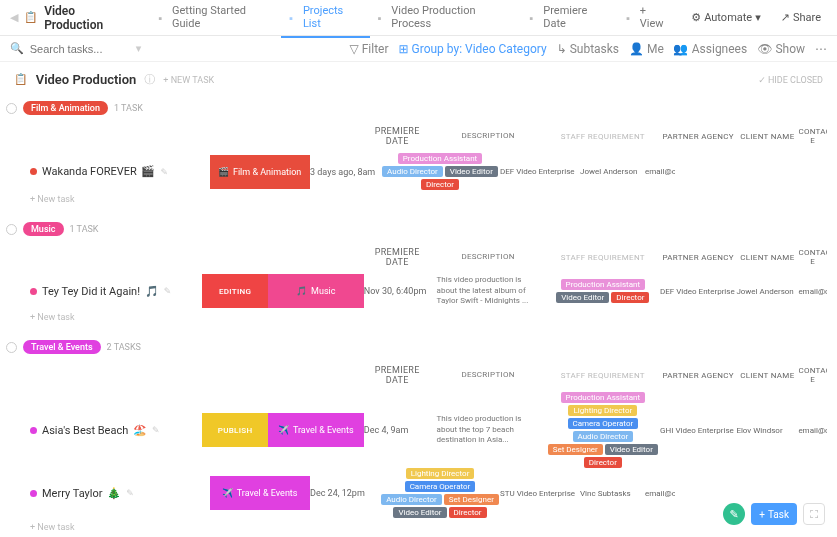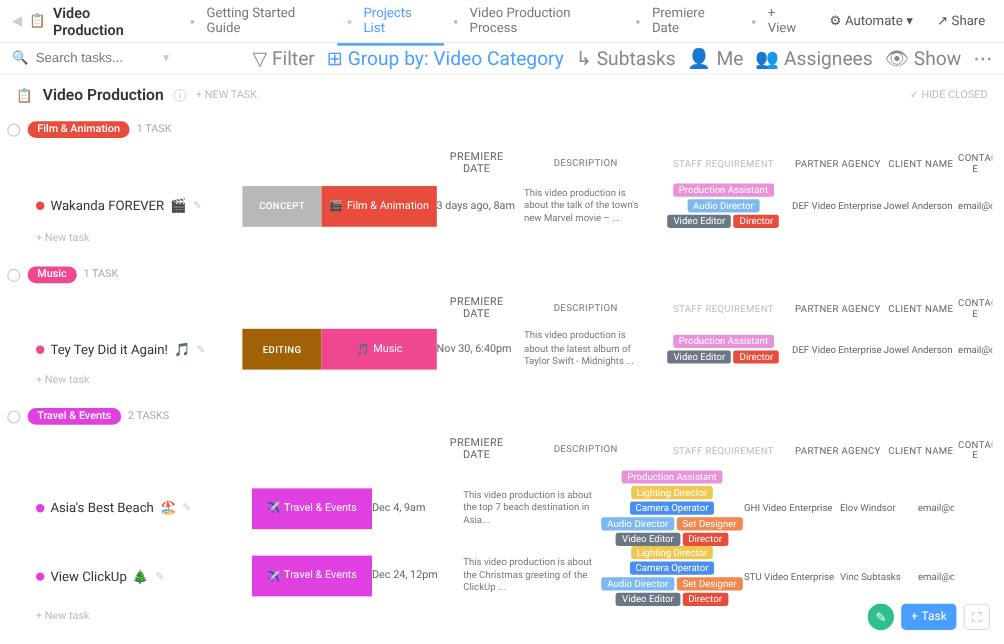--- a/index.html
+++ b/index.html
@@ -7,21 +7,21 @@
 .topbar{display:flex;align-items:center;height:36px;border-bottom:1px solid #e8e8e8;padding:0 10px;gap:6px}
 .tb-left{display:flex;align-items:center;gap:6px;flex:1}
 .tb-title{font-weight:600;font-size:12px;color:#333}
 .tab{display:flex;align-items:center;gap:4px;padding:6px 8px;color:#777;font-size:11px;cursor:pointer;border-bottom:2px solid transparent}
 .tab.active{color:#4a9eff;border-bottom-color:#4a9eff}
 .tab .ico{width:10px;height:10px;opacity:.5}
 .tb-right{display:flex;align-items:center;gap:8px;color:#777}
 .btn-small{display:flex;align-items:center;gap:3px;padding:3px 6px;font-size:11px;color:#555;cursor:pointer}
 .searchbar{display:flex;align-items:center;height:26px;border-bottom:1px solid #f0f0f0;padding:0 10px;gap:6px}
 .search-input{border:none;outline:none;font-size:11px;color:#999;width:100px}
-.sb-right{margin-left:auto;display:flex;align-items:flex-start;gap:10px;color:#888;font-size:16px}
+.sb-right{margin-left:auto;display:flex;align-items:flex-start;gap:10px;color:#888;font-size:12px}
 .sb-item{cursor:pointer}
 .sb-item.blue{color:#4a9eff}
 .header{display:flex;align-items:center;padding:10px 14px;gap:8px}
 .hdr-title{font-weight:600;font-size:13px}
 .hdr-new{color:#bbb;font-size:9px;cursor:pointer}
 .hdr-hide{margin-left:auto;color:#bbb;font-size:9px;cursor:pointer}
 .group{margin-bottom:10px}
 .g-head{display:flex;align-items:center;padding:4px 10px;gap:6px;font-size:9px;color:#999}
 .g-badge{display:inline-block;padding:2px 8px;border-radius:9px;color:#fff;font-size:9px;font-weight:500}
 .g-count{color:#aaa;font-size:9px}
@@ -124,27 +124,25 @@
         <div class="c-client">CLIENT NAME</div>
         <div class="c-contact">CONTACT E</div>
       </div>
       <div class="row">
         <div class="c-name">
           <span class="dot" style="background:#e74c3c"></span>
           <span>Wakanda FOREVER</span>
           <span>🎬</span>
           <span style="color:#ccc;font-size:9px">✎</span>
         </div>
-        <div class="c-status" style="background:#b8b8b8">CONCEPT</div>
         <div class="c-cat" style="background:#e74c3c">
           <span>🎬</span>
           <span>Film &amp; Animation</span>
         </div>
         <div class="c-date">3 days ago, 8am</div>
-        <div class="c-desc">This video production is about the talk of the town's new Marvel movie – ...</div>
         <div class="c-staff">
           <span class="tag" style="background:#e991d9">Production Assistant</span>
           <span class="tag" style="background:#7eb8f0">Audio Director</span>
           <span class="tag" style="background:#6b7785">Video Editor</span>
           <span class="tag" style="background:#e74c3c">Director</span>
         </div>
         <div class="c-agency">DEF Video Enterprise</div>
         <div class="c-client">Jowel Anderson</div>
         <div class="c-contact">email@cl</div>
       </div>
@@ -167,21 +165,21 @@
         <div class="c-client">CLIENT NAME</div>
         <div class="c-contact">CONTACT E</div>
       </div>
       <div class="row">
         <div class="c-name">
           <span class="dot" style="background:#f04890"></span>
           <span>Tey Tey Did it Again!</span>
           <span>🎵</span>
           <span style="color:#ccc;font-size:9px">✎</span>
         </div>
-        <div class="c-status" style="background:#a16207">EDITING</div>
+        <div class="c-status" style="background:#ef4444">EDITING</div>
         <div class="c-cat" style="background:#f04890">
           <span>🎵</span>
           <span>Music</span>
         </div>
         <div class="c-date">Nov 30, 6:40pm</div>
         <div class="c-desc">This video production is about the latest album of Taylor Swift - Midnights ...</div>
         <div class="c-staff">
           <span class="tag" style="background:#e991d9">Production Assistant</span>
           <span class="tag" style="background:#6b7785">Video Editor</span>
           <span class="tag" style="background:#e74c3c">Director</span>
@@ -209,20 +207,21 @@
         <div class="c-client">CLIENT NAME</div>
         <div class="c-contact">CONTACT E</div>
       </div>
       <div class="row">
         <div class="c-name">
           <span class="dot" style="background:#e040e0"></span>
           <span>Asia's Best Beach</span>
           <span>🏖️</span>
           <span style="color:#ccc;font-size:9px">✎</span>
         </div>
+        <div class="c-status" style="background:#f0c828">PUBLISH</div>
         <div class="c-cat" style="background:#e040e0">
           <span>✈️</span>
           <span>Travel &amp; Events</span>
         </div>
         <div class="c-date">Dec 4, 9am</div>
         <div class="c-desc">This video production is about the top 7 beach destination in Asia...</div>
         <div class="c-staff">
           <span class="tag" style="background:#e991d9">Production Assistant</span>
           <span class="tag" style="background:#f0c850">Lighting Director</span>
           <span class="tag" style="background:#4a8ff0">Camera Operator</span>
@@ -231,30 +230,29 @@
           <span class="tag" style="background:#6b7785">Video Editor</span>
           <span class="tag" style="background:#e74c3c">Director</span>
         </div>
         <div class="c-agency">GHI Video Enterprise</div>
         <div class="c-client">Elov Windsor</div>
         <div class="c-contact">email@cl</div>
       </div>
       <div class="row">
         <div class="c-name">
           <span class="dot" style="background:#e040e0"></span>
-          <span>View ClickUp</span>
+          <span>Merry Taylor</span>
           <span>🎄</span>
           <span style="color:#ccc;font-size:9px">✎</span>
         </div>
         <div class="c-cat" style="background:#e040e0">
           <span>✈️</span>
           <span>Travel &amp; Events</span>
         </div>
         <div class="c-date">Dec 24, 12pm</div>
-        <div class="c-desc">This video production is about the Christmas greeting of the ClickUp ...</div>
         <div class="c-staff">
           <span class="tag" style="background:#f0c850">Lighting Director</span>
           <span class="tag" style="background:#4a8ff0">Camera Operator</span>
           <span class="tag" style="background:#7eb8f0">Audio Director</span>
           <span class="tag" style="background:#f08850">Set Designer</span>
           <span class="tag" style="background:#6b7785">Video Editor</span>
           <span class="tag" style="background:#e74c3c">Director</span>
         </div>
         <div class="c-agency">STU Video Enterprise</div>
         <div class="c-client">Vinc Subtasks</div>

